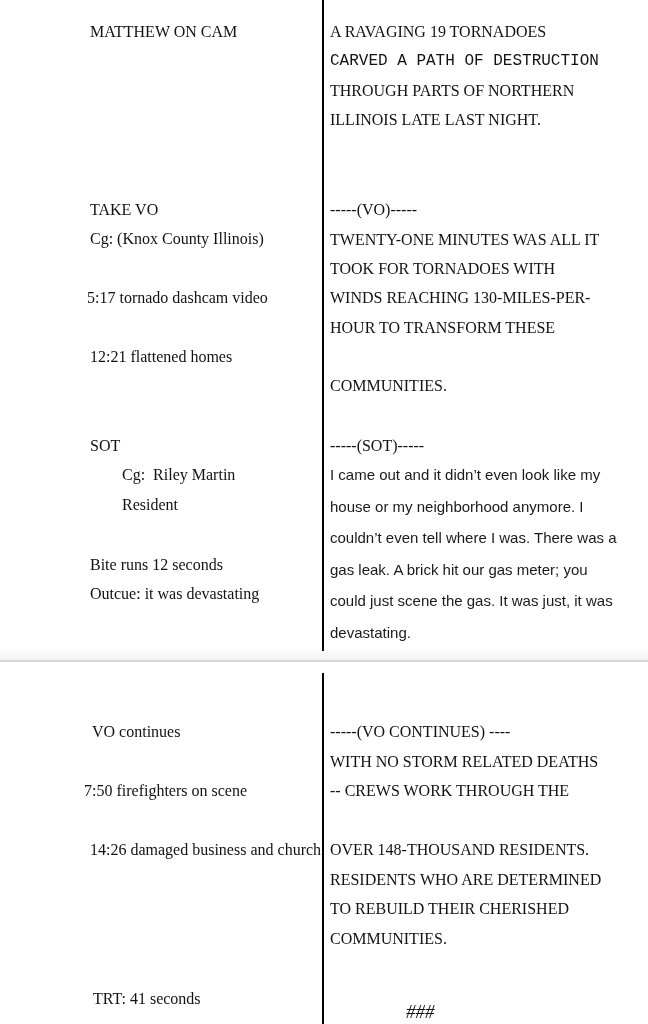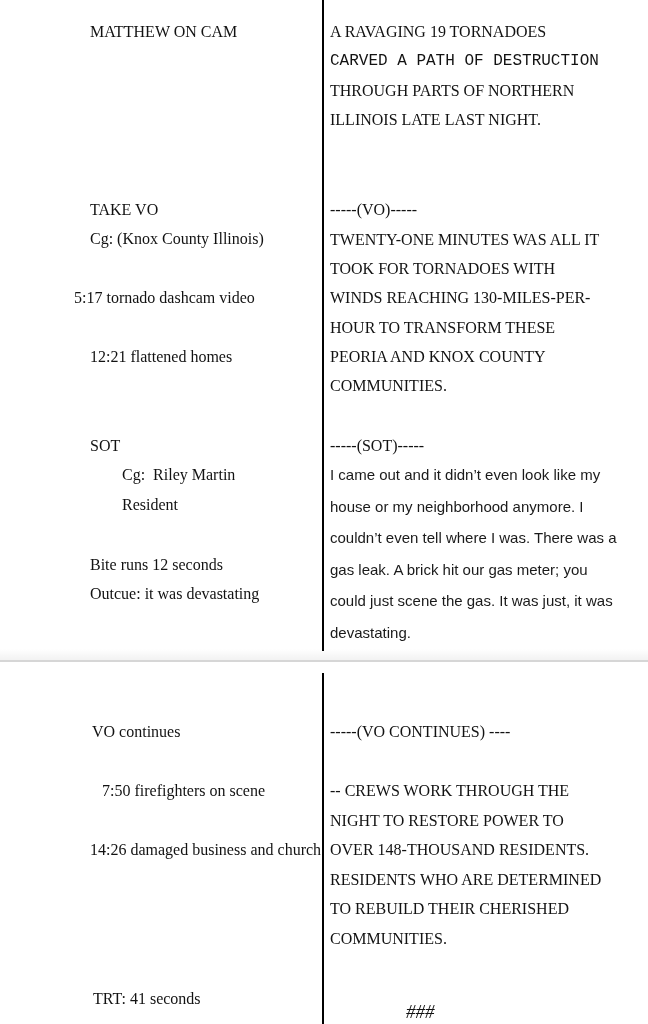--- a/index.html
+++ b/index.html
@@ -58,55 +58,54 @@
 
 <div id="screen">
 
   <div class="vrule" id="vrule-page1"></div>
   <div id="page-break"></div>
   <div class="vrule" id="vrule-page2"></div>
 
   <div class="ln" style="top:23px;  left:90px;">MATTHEW ON CAM</div>
   <div class="ln" style="top:201px; left:90px;">TAKE VO</div>
   <div class="ln" style="top:230px; left:90px;text-align:right;">Cg: (Knox County Illinois)</div>
-  <div class="ln" style="top:289px; left:74px;text-align:right;">5:17 tornado dashcam video</div>
+  <div class="ln" style="top:289px; left:87px;text-align:right;">5:17 tornado dashcam video</div>
   <div class="ln" style="top:348px; left:90px;">12:21 flattened homes</div>
   <div class="ln" style="top:437px; left:90px;">SOT</div>
   <div class="ln" style="top:466px; left:93px;margin-left:29px;">Cg:  Riley Martin</div>
   <div class="ln" style="top:496px; left:122px;">Resident</div>
   <div class="ln" style="top:556px; left:90px;">Bite runs 12 seconds</div>
   <div class="ln" style="top:585px; left:90px;">Outcue: it was devastating</div>
 
   <div class="ln" style="top:23px;  left:330px;">A RAVAGING 19 TORNADOES</div>
   <div class="ln" style="top:52px;  left:330px;font-family:Liberation Mono, monospace;">CARVED A PATH OF DESTRUCTION</div>
   <div class="ln" style="top:82px;  left:330px;">THROUGH PARTS OF NORTHERN</div>
   <div class="ln" style="top:111px; left:330px;">ILLINOIS LATE LAST NIGHT.</div>
   <div class="ln" style="top:201px; left:330px;">-----(VO)-----</div>
   <div class="ln" style="top:231px; left:330px;">TWENTY-ONE MINUTES WAS ALL IT</div>
   <div class="ln" style="top:260px; left:330px;">TOOK FOR TORNADOES WITH</div>
   <div class="ln" style="top:289px; left:330px;">WINDS REACHING 130-MILES-PER-</div>
   <div class="ln" style="top:319px; left:330px;">HOUR TO TRANSFORM THESE</div>
-  <div class="ln" style="top:348px; left:330px;">PEORIA AND KNOX COUNTY</div>
   <div class="ln" style="top:377px; left:330px;">COMMUNITIES.</div>
   <div class="ln" style="top:437px; left:330px;">-----(SOT)-----</div>
   <div class="ln sans" style="top:466px; left:330px;">I came out and it didn’t even look like my</div>
   <div class="ln sans" style="top:498px; left:330px;">house or my neighborhood anymore. I</div>
   <div class="ln sans" style="top:529px; left:330px;">couldn’t even tell where I was. There was a</div>
   <div class="ln sans" style="top:561px; left:330px;">gas leak. A brick hit our gas meter; you</div>
   <div class="ln sans" style="top:592px; left:330px;">could just scene the gas. It was just, it was</div>
   <div class="ln sans" style="top:624px; left:330px;">devastating.</div>
 
   <div class="ln" style="top:723px; left:92px;">VO continues</div>
-  <div class="ln" style="top:782px; left:102px;">7:50 firefighters on scene</div>
+  <div class="ln" style="top:782px; left:84px;">7:50 firefighters on scene</div>
   <div class="ln" style="top:841px; left:90px;">14:26 damaged business and church</div>
   <div class="ln" style="top:990px; left:93px;">TRT: 41 seconds</div>
 
   <div class="ln" style="top:723px; left:330px;">-----(VO CONTINUES) ----</div>
+  <div class="ln" style="top:753px; left:330px;">WITH NO STORM RELATED DEATHS</div>
   <div class="ln" style="top:782px; left:330px;">-- CREWS WORK THROUGH THE</div>
-  <div class="ln" style="top:812px; left:330px;">NIGHT TO RESTORE POWER TO</div>
   <div class="ln" style="top:841px; left:330px;">OVER 148-THOUSAND RESIDENTS.</div>
   <div class="ln" style="top:900px; left:330px;">TO REBUILD THEIR CHERISHED</div>
   <div class="ln" style="top:871px; left:330px;">RESIDENTS WHO ARE DETERMINED</div>
   <div class="ln" style="top:930px; left:330px;">COMMUNITIES.</div>
 
   <div class="end-mark" style="top:1001px; left:406px;">###</div>
 
 </div>
 
 </body></html>

